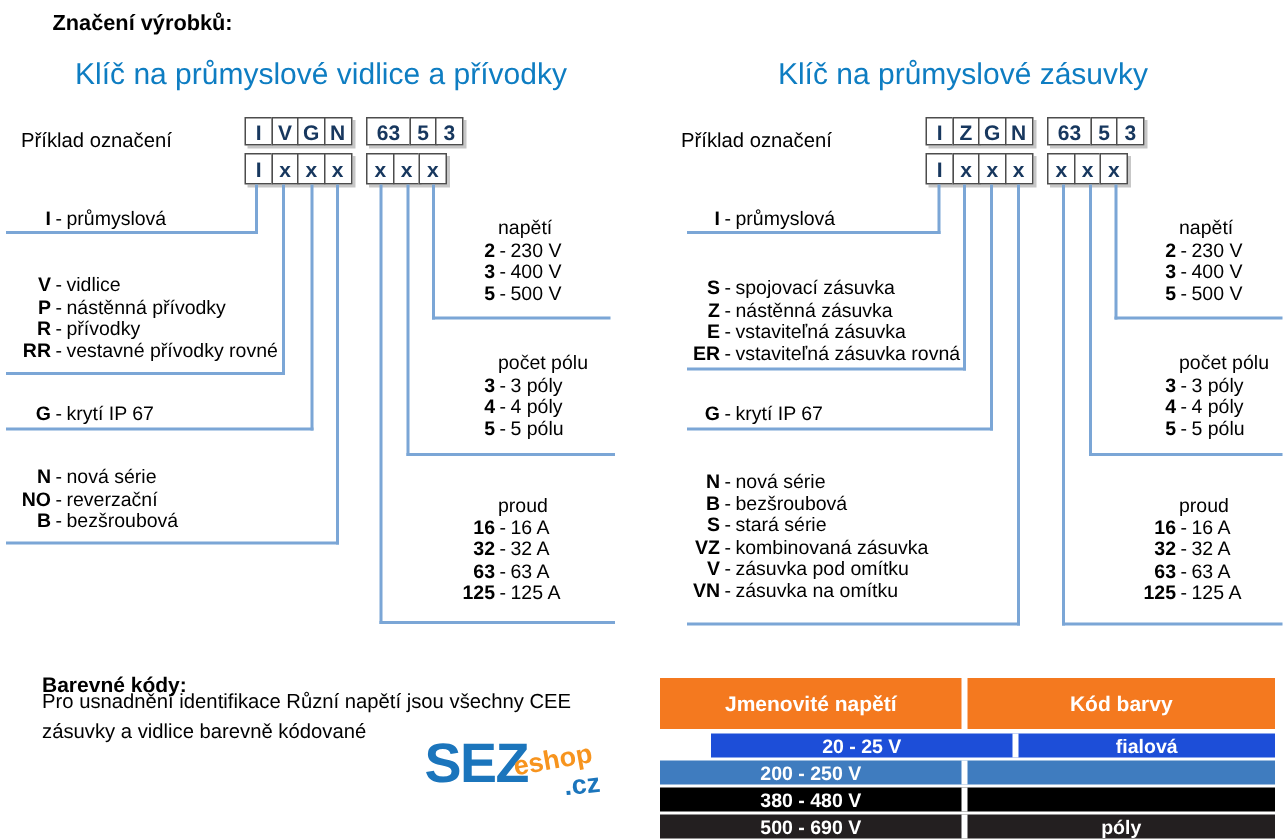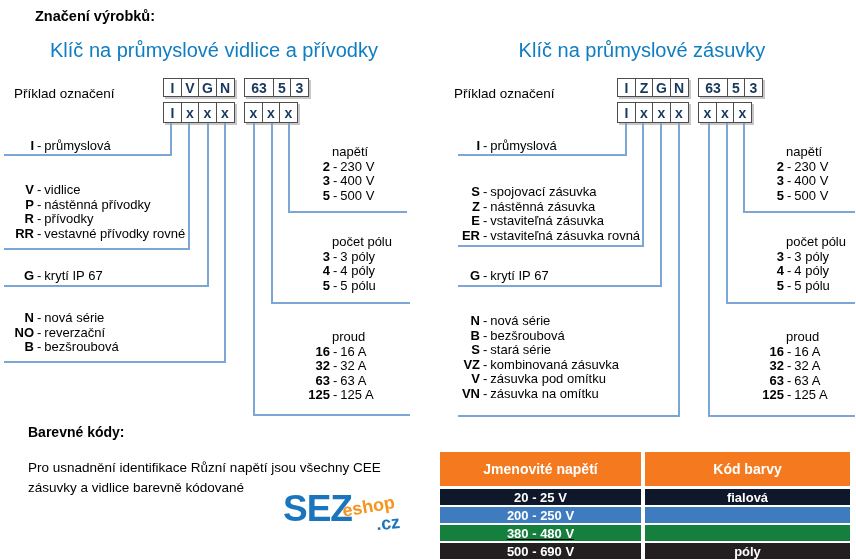--- a/index.html
+++ b/index.html
@@ -403,43 +403,43 @@
           <span>63 A</span>
         </div>
         <div class="lrow">
           <span class="code">125</span>
           <span class="sep">-</span>
           <span>125 A</span>
         </div>
       </div>
   </div>
 
-  <div class="abs cc-heading nowrap" style="left:28px;top:424px">Barevné kódy:</div>
+  <div class="abs cc-heading nowrap" style="left:28px;top:448px">Barevné kódy:</div>
   <div class="abs cc-line nowrap" style="left:28px;top:460px">Pro usnadnění identifikace Různí napětí jsou všechny CEE</div>
   <div class="abs cc-line nowrap" style="left:28px;top:480px">zásuvky a vidlice barevně kódované</div>
 
   <div class="abs logo-sez nowrap" style="left:283px;top:490px">SEZ</div>
   <div class="abs logo-eshop nowrap" style="left:344px;top:502px">eshop</div>
   <div class="abs logo-cz nowrap" style="left:376px;top:514px">.cz</div>
 
   <div class="vtable" style="left:440px;top:452px;width:410px">
     <div class="thead">
       <div class="tcell tc1">Jmenovité napětí</div>
       <div class="tcell tc2">Kód barvy</div>
     </div>
     <div>
 
-    <div class="trow" style="background: #0f172a;">
+    <div class="trow" style="background: #1d4ed8; margin-left: 34px;">
         <div class="tcell tc1">20 - 25 V</div>
         <div class="tcell tc2">fialová</div>
       </div>
         <div class="trow" style="background: rgb(63, 124, 191);">
         <div class="tcell tc1">200 - 250 V</div>
       </div>
-        <div class="trow" style="background: #15803d; text-decoration: underline;">
+        <div class="trow" style="background: #000000; text-decoration: underline;">
         <div class="tcell tc1">380 - 480 V</div>
       </div>
         <div class="trow" style="background: rgb(35, 31, 32);">
         <div class="tcell tc1">500 - 690 V</div>
         <div class="tcell tc2">póly</div>
       </div>
       </div>
 
   </div>
 

